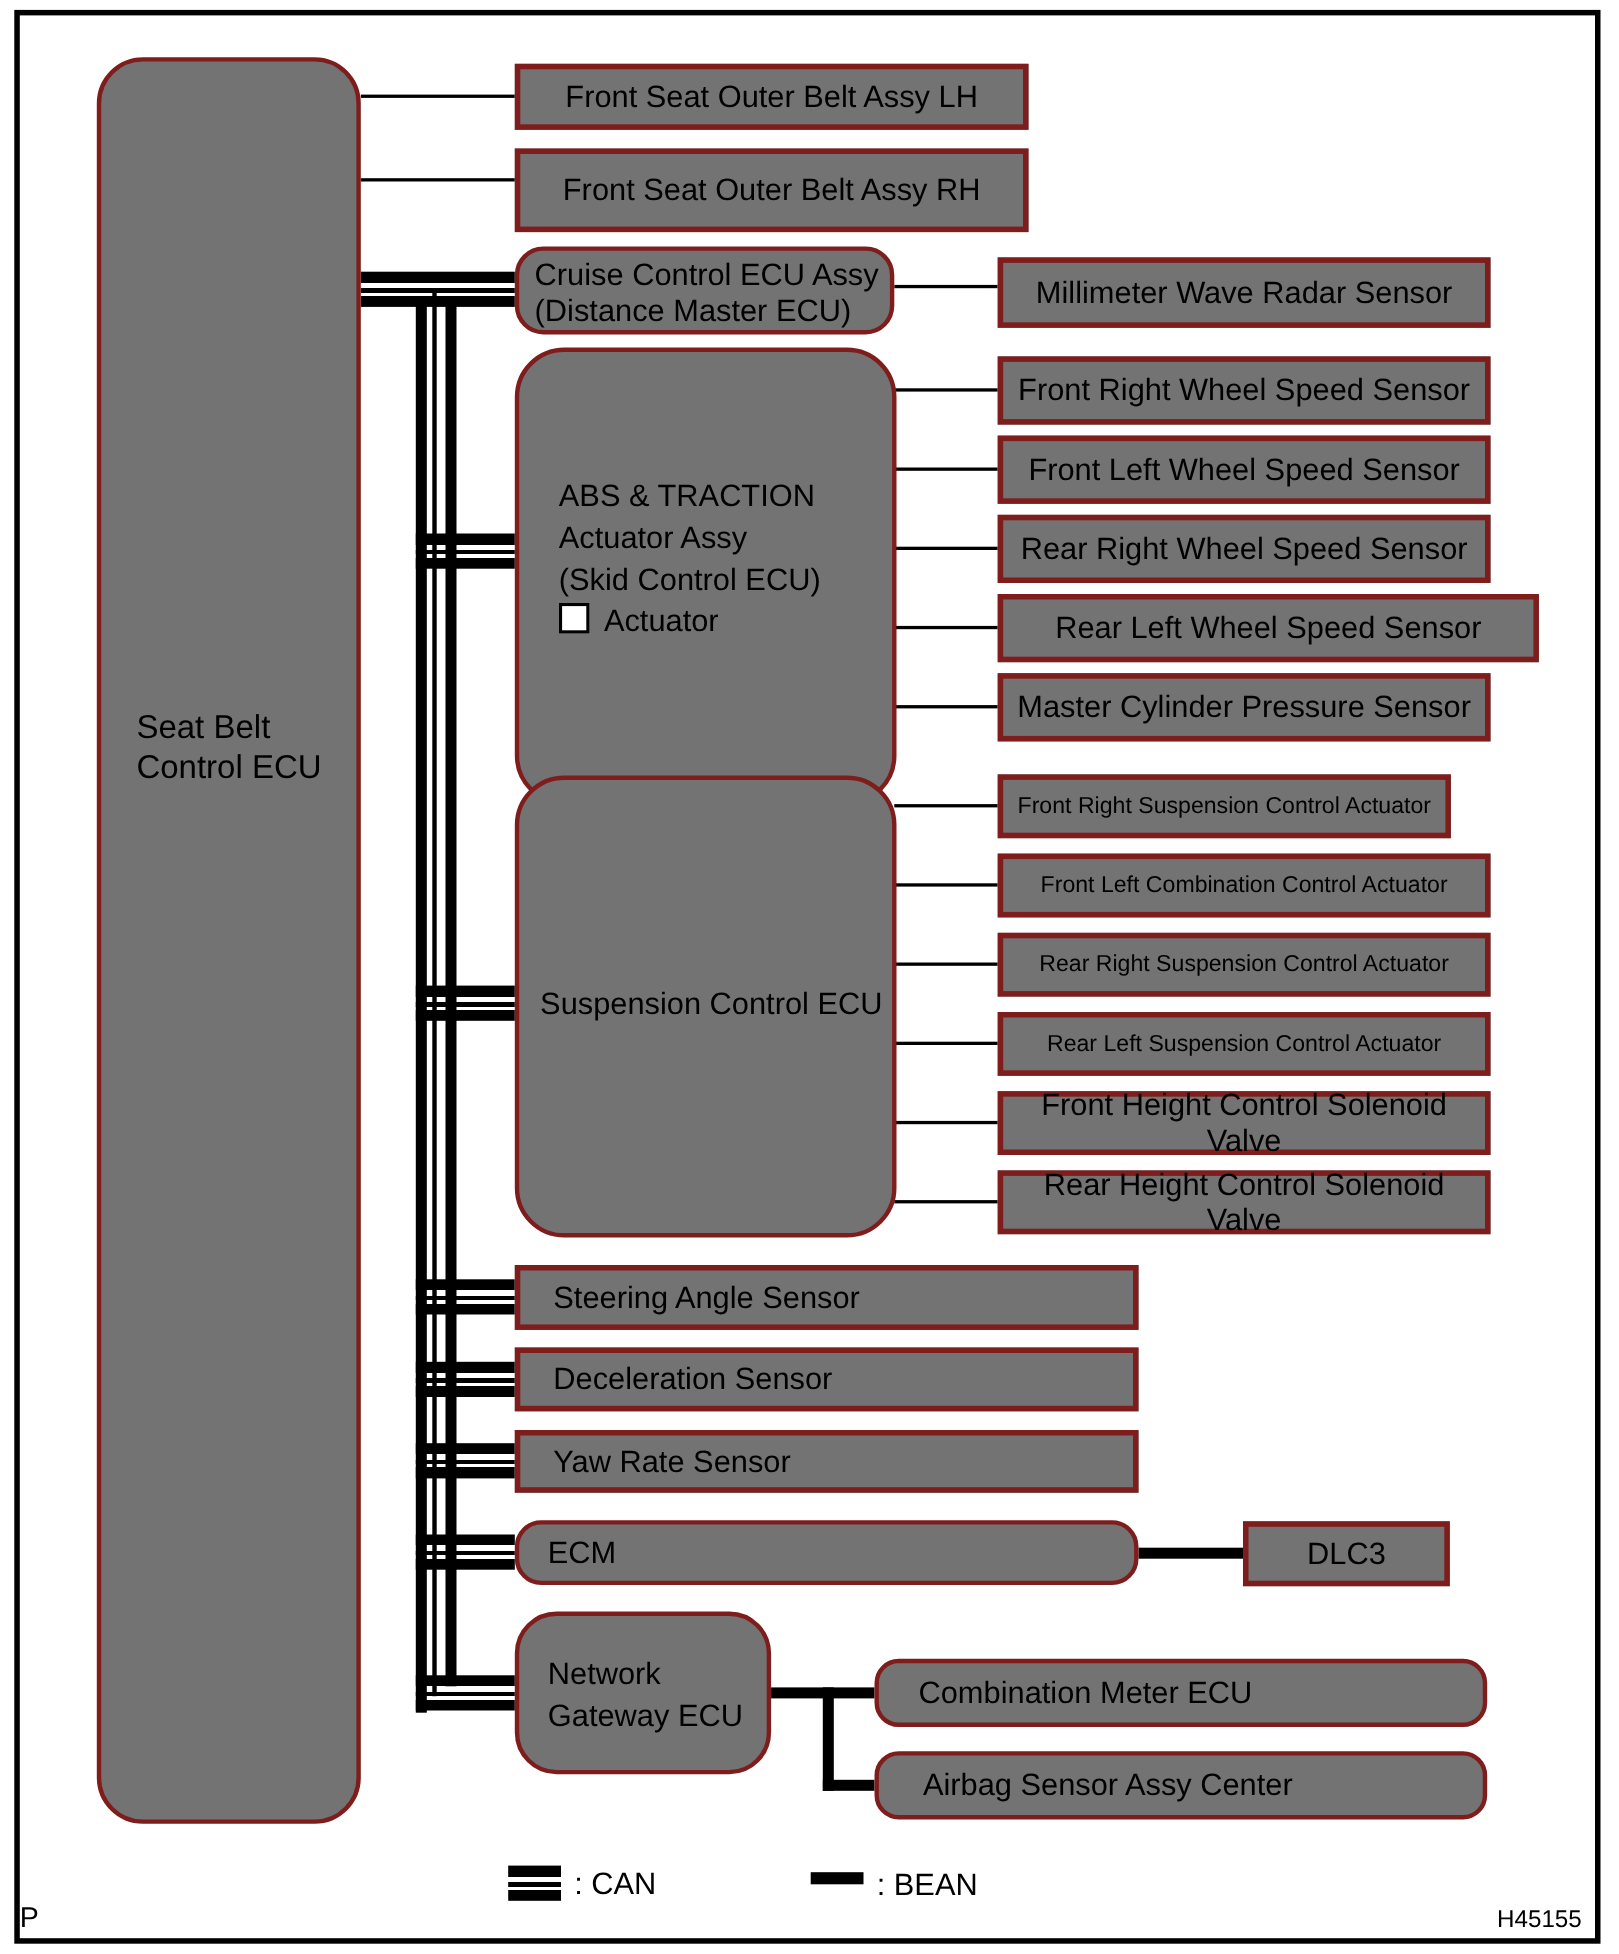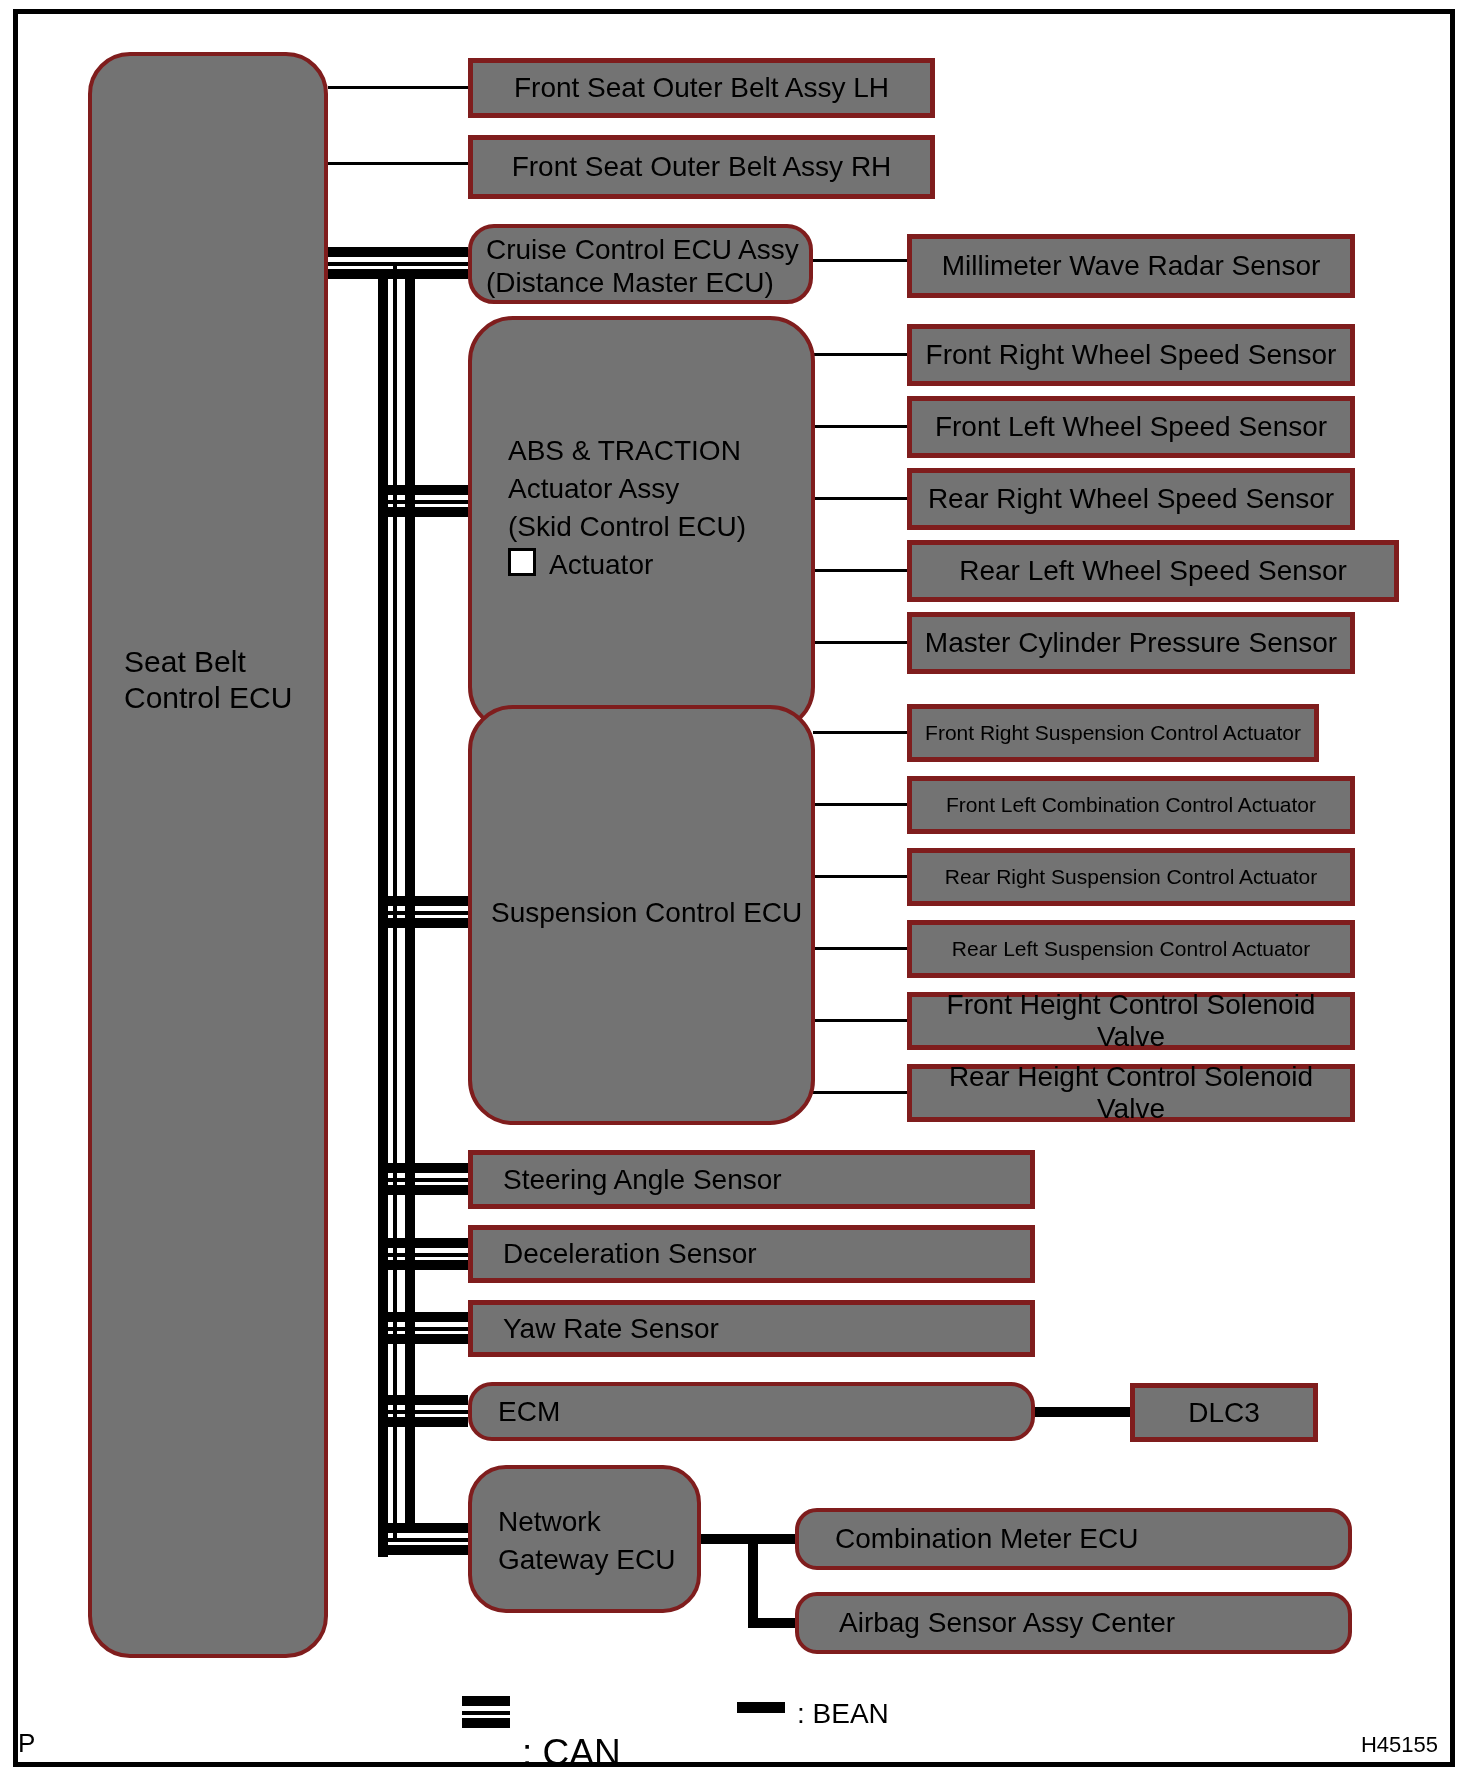--- a/index.html
+++ b/index.html
@@ -72,21 +72,21 @@
   <div class="node rnd big blk" style="left:88px; top:52px; width:240px; height:1606px; border-radius:42px;">
     <div class="lbl" style="left:32px; top:588px; font-size:30px; line-height:36px;">
       <span class="ln">Seat Belt</span>
       <span class="ln">Control ECU</span>
     </div>
   </div>
 
   <div class="node center" style="left:468px; top:58px; width:467px; height:60px;">
     <span>Front Seat Outer Belt Assy LH</span>
   </div>
-  <div class="node center" style="left:468px; top:135px; width:467px; height:64px;justify-content:center;">
+  <div class="node center" style="left:468px; top:135px; width:467px; height:76px;justify-content:center;">
     <span>Front Seat Outer Belt Assy RH</span>
   </div>
 
   <div class="node rnd blk" style="left:468px; top:224px; width:345px; height:80px;">
     <div class="lbl" style="left:14px; top:5px; font-size:28px; line-height:33px;">
       <span class="ln">Cruise Control ECU Assy</span>
       <span class="ln">(Distance Master ECU)</span>
     </div>
   </div>
 
@@ -168,20 +168,20 @@
   </div>
 
   <div class="node rnd" style="left:795px; top:1508px; width:557px; height:62px; border-radius:22px; padding-left:36px;">
     <span>Combination Meter ECU</span>
   </div>
   <div class="node rnd" style="left:795px; top:1592px; width:557px; height:62px; border-radius:22px; padding-left:40px;">
     <span>Airbag Sensor Assy Center</span>
   </div>
 
   <div class="can-h" style="left:462px; top:1696px; width:48px;"></div>
-  <div class="lbl" style="left:522px; top:1732px; font-size:37px;">: CAN</div>
+  <div class="lbl" style="left:522px; top:1697px; font-size:28px;">: CAN</div>
   <div class="wire" style="left:737px; top:1702px; width:48px; height:11px;"></div>
   <div class="lbl" style="left:797px; top:1698px; font-size:28px;">: BEAN</div>
 
   <div class="lbl" style="left:18px; top:1728px; font-size:26px;">P</div>
   <div class="lbl" style="left:1320px; top:1732px; width:118px; text-align:right; font-size:22px;">H45155</div>
 
 </div>
 
 </body></html>

